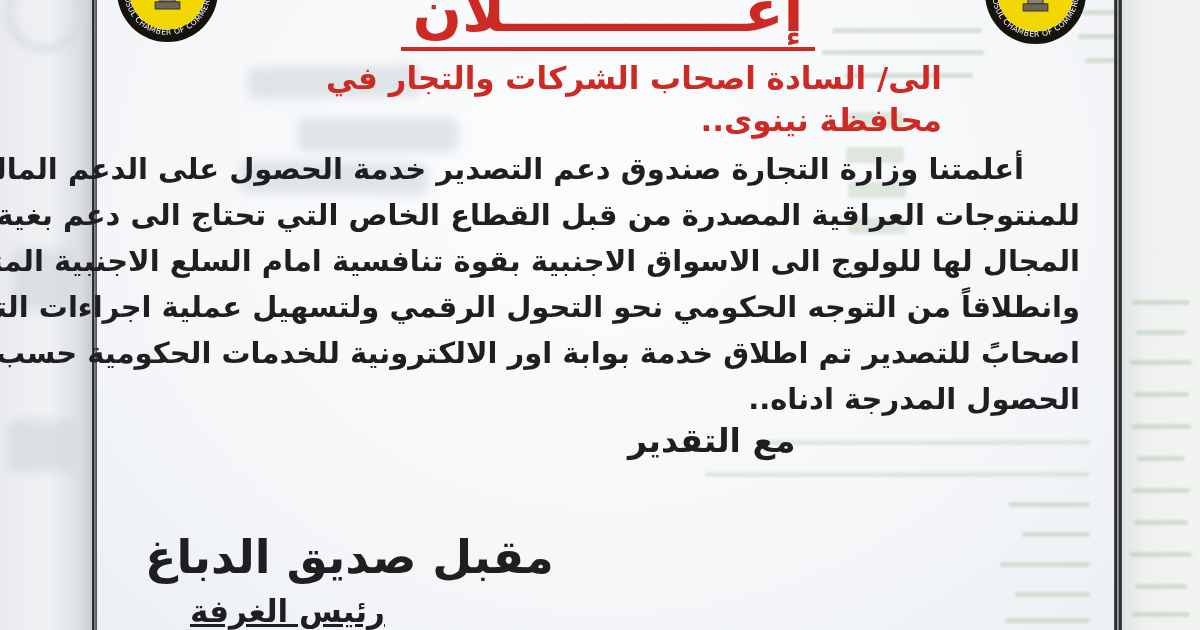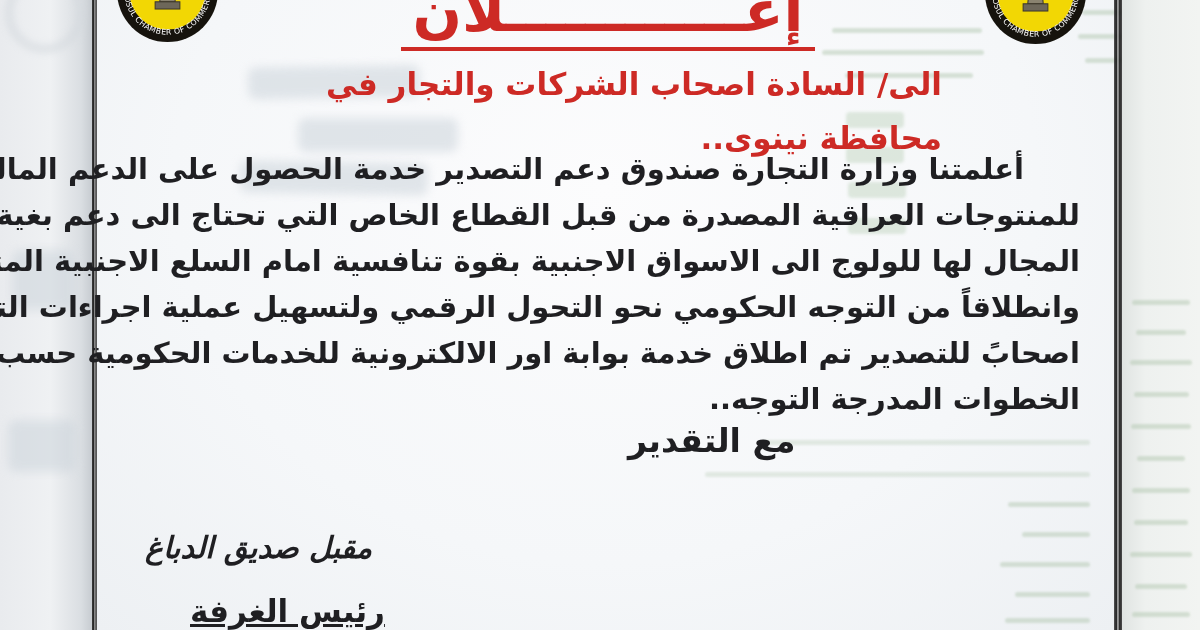--- a/index.html
+++ b/index.html
@@ -32,31 +32,31 @@
   .seal-right{left:984px;top:-58px;}
   
   .arabic{direction:rtl;font-weight:bold;color:#1f1f22;}
   .title{
     position:absolute;left:388px;top:-22px;width:440px;text-align:center;
     font-size:58px;line-height:1.15;font-weight:bold;
   }
   .title .u{display:inline-block;border-bottom:4px solid currentColor;padding:0 12px 2px;}
   .addressee{
     position:absolute;left:230px;top:57px;width:712px;
-    font-size:31px;line-height:54px;text-align:right;
+    font-size:31px;line-height:42px;text-align:right;
   }
   .body-block{position:absolute;left:128px;top:146px;width:952px;}
   .body-line{
     font-size:29px;line-height:46px;height:46px;white-space:nowrap;
     text-align:justify;text-align-last:justify;
   }
   .body-line.indent{padding-right:56px;}
   .body-line.last{text-align:right;text-align-last:right;}
   .closing{position:absolute;left:628px;top:421px;font-size:33px;}
-  .sig-name{position:absolute;left:145px;top:530px;font-size:30px;font-style:italic;}
+  .sig-name{position:absolute;left:145px;top:530px;font-size:46px;}
   .sig-title{position:absolute;left:190px;top:593px;font-size:31px;text-decoration:underline;}
   
   .ghost-line{position:absolute;height:5px;border-radius:3px;
     background:#aec4ab;opacity:.45;filter:blur(1px);}
   .ghost-box{position:absolute;width:58px;height:16px;border-radius:4px;
     background:#b5cdb2;opacity:.4;filter:blur(1.5px);}
   .ghost-blob{position:absolute;background:#ccd4db;opacity:.55;filter:blur(5px);
     border-radius:8px;}
   .ghost-ring{position:absolute;border:10px solid #d3d8dd;border-radius:50%;
     opacity:.5;filter:blur(3px);}
@@ -134,21 +134,21 @@
   </div>
 
   <div class="addressee arabic" style="color:#cd2a25;">الى/ السادة اصحاب الشركات والتجار في محافظة نينوى..</div>
 
   <div class="body-block">
     <div class="body-line arabic indent">أعلمتنا وزارة التجارة صندوق دعم التصدير خدمة الحصول على الدعم المالي</div>
     <div class="body-line arabic">للمنتوجات العراقية المصدرة من قبل القطاع الخاص التي تحتاج الى دعم بغية اتاحة</div>
     <div class="body-line arabic">المجال لها للولوج الى الاسواق الاجنبية بقوة تنافسية امام السلع الاجنبية المثيلة</div>
     <div class="body-line arabic">وانطلاقاً من التوجه الحكومي نحو التحول الرقمي ولتسهيل عملية اجراءات التقديم</div>
     <div class="body-line arabic">اصحابً للتصدير تم اطلاق خدمة بوابة اور الالكترونية للخدمات الحكومية حسب</div>
-    <div class="body-line arabic last">الخطوات المدرجة التوجه..</div>
+    <div class="body-line arabic last">الحصول المدرجة ادناه..</div>
   </div>
 
   <div class="closing arabic">مع التقدير</div>
 
   <div class="sig-name arabic">مقبل صديق الدباغ</div>
   <div class="sig-title arabic">رئيس الغرفة</div>
 
   <div class="fold-line fold-right"></div>
   <div class="right-strip">
     <div class="ghost-line" style="left:10px;top:300px;width:58px;"></div>

